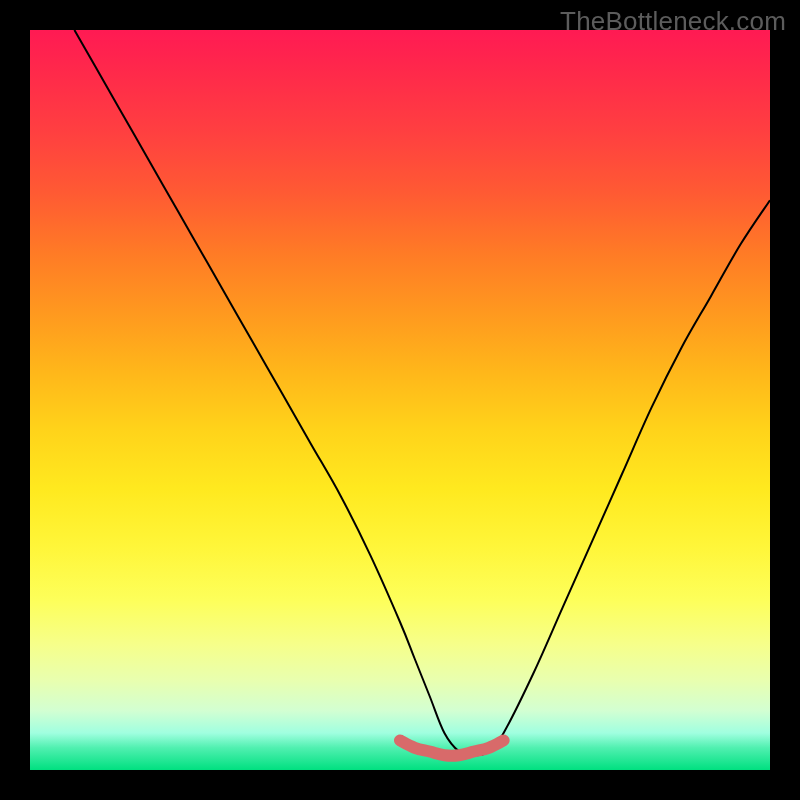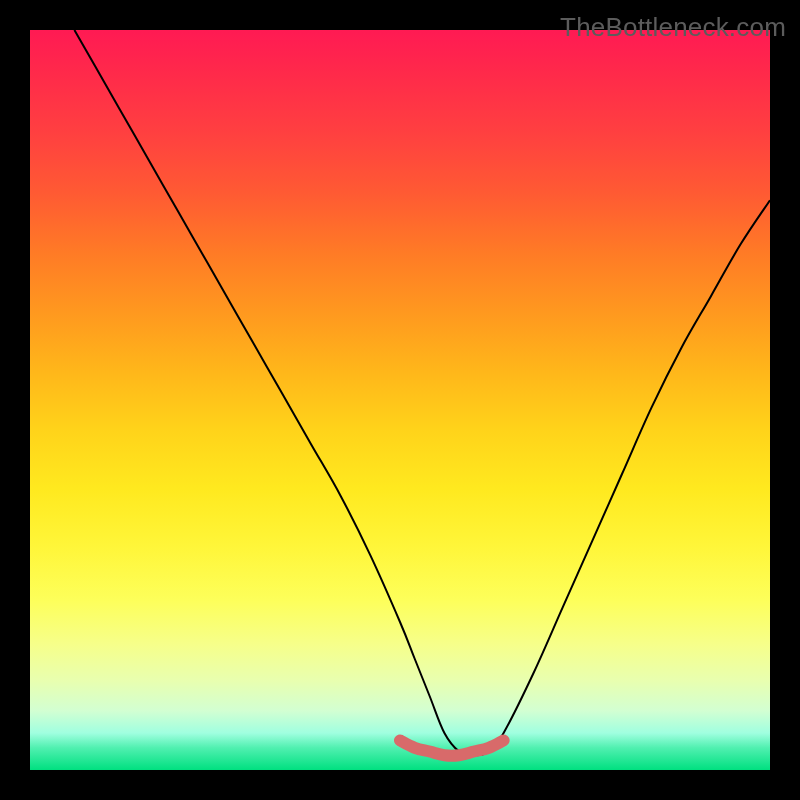--- a/index.html
+++ b/index.html
@@ -30,21 +30,21 @@
       #fdff5a 77%,
       #f6ff8a 83%,
       #e8ffb0 88%,
       #d2ffd2 92%,
       #a0ffe0 95%,
       #50f0b0 97%,
       #00e080 100%);
   }
   .watermark {
     position: absolute;
-    top: 12px;
+    top: 6px;
     right: 14px;
     font-family: Arial, Helvetica, sans-serif;
     font-size: 26px;
     color: #5c5c5c;
     letter-spacing: 0.2px;
     user-select: none;
   }
   svg.curve {
     position: absolute;
     left: 0; top: 0;

